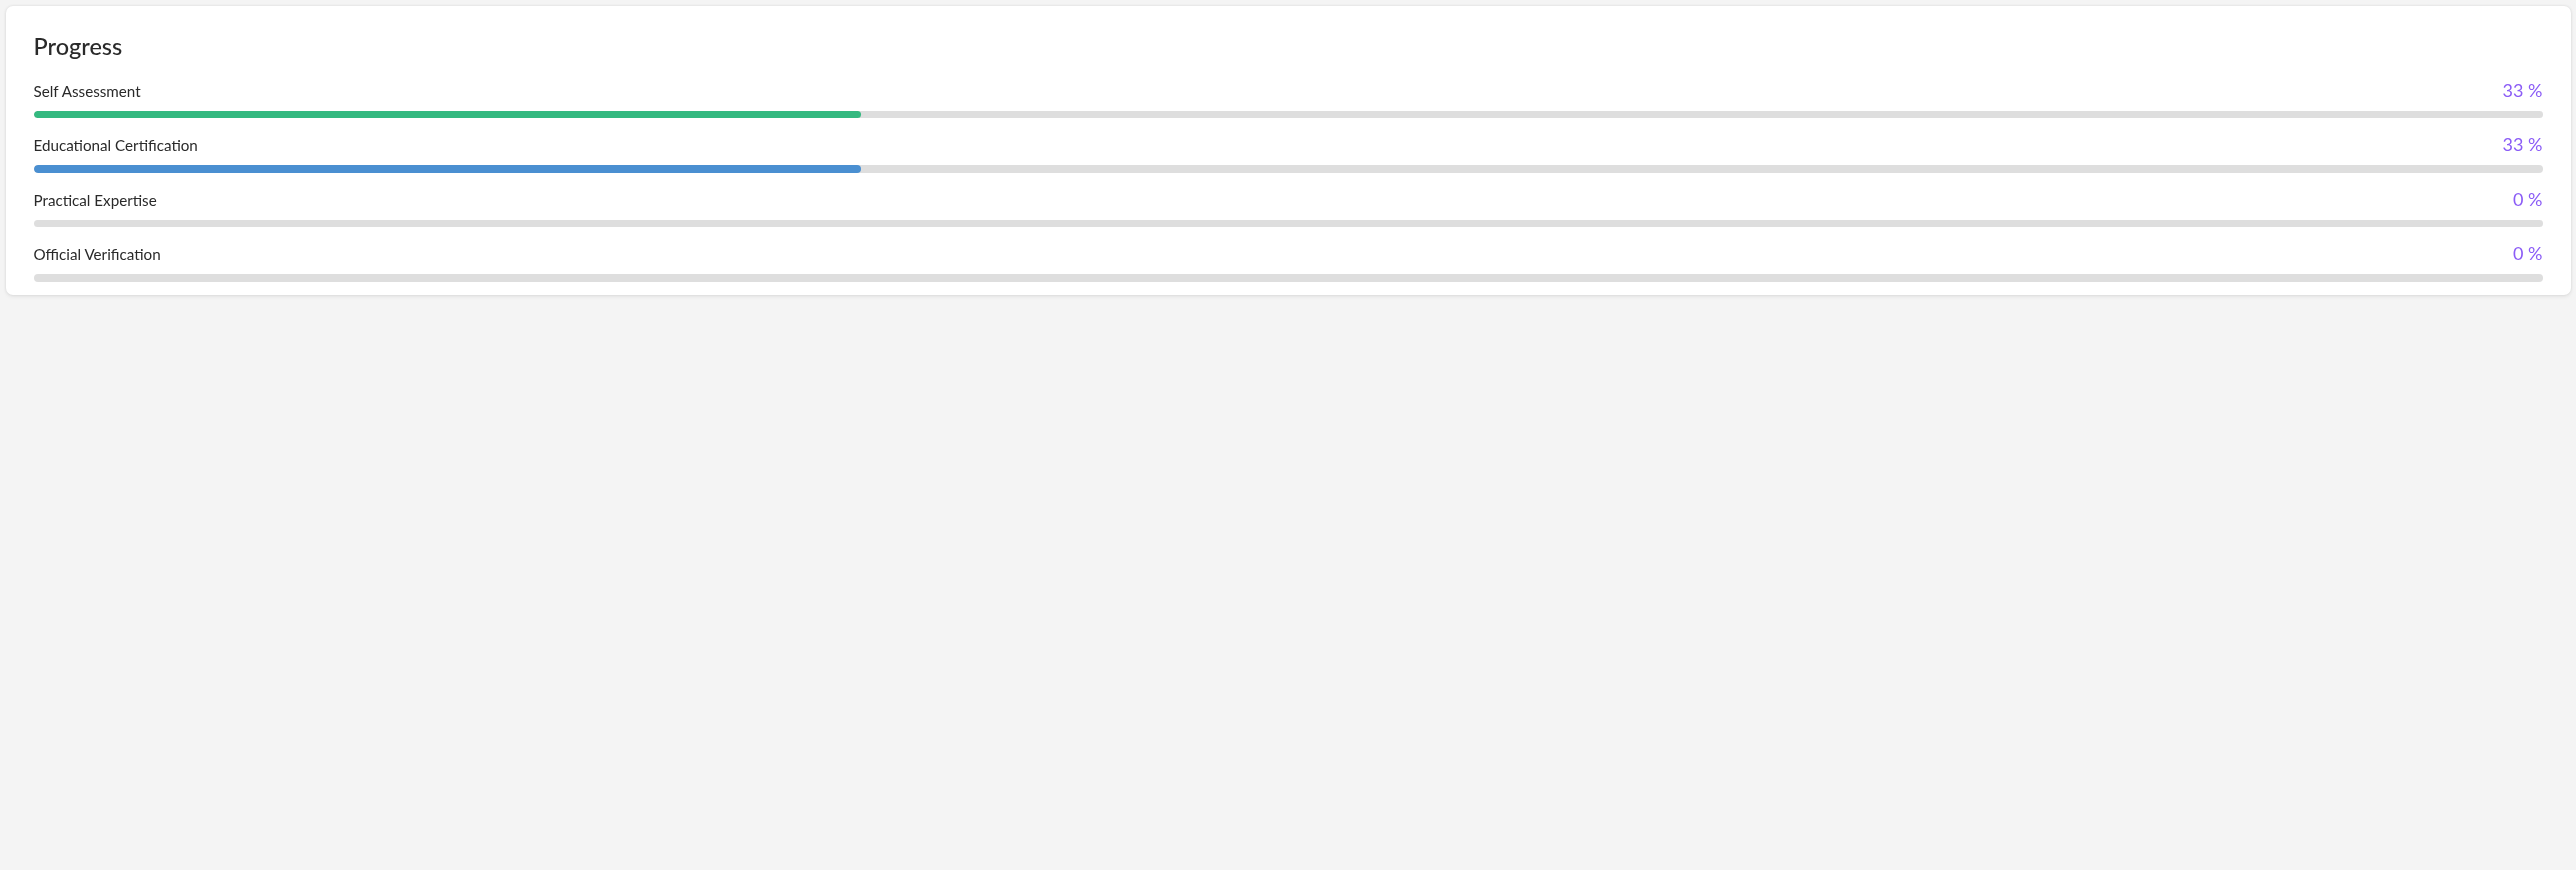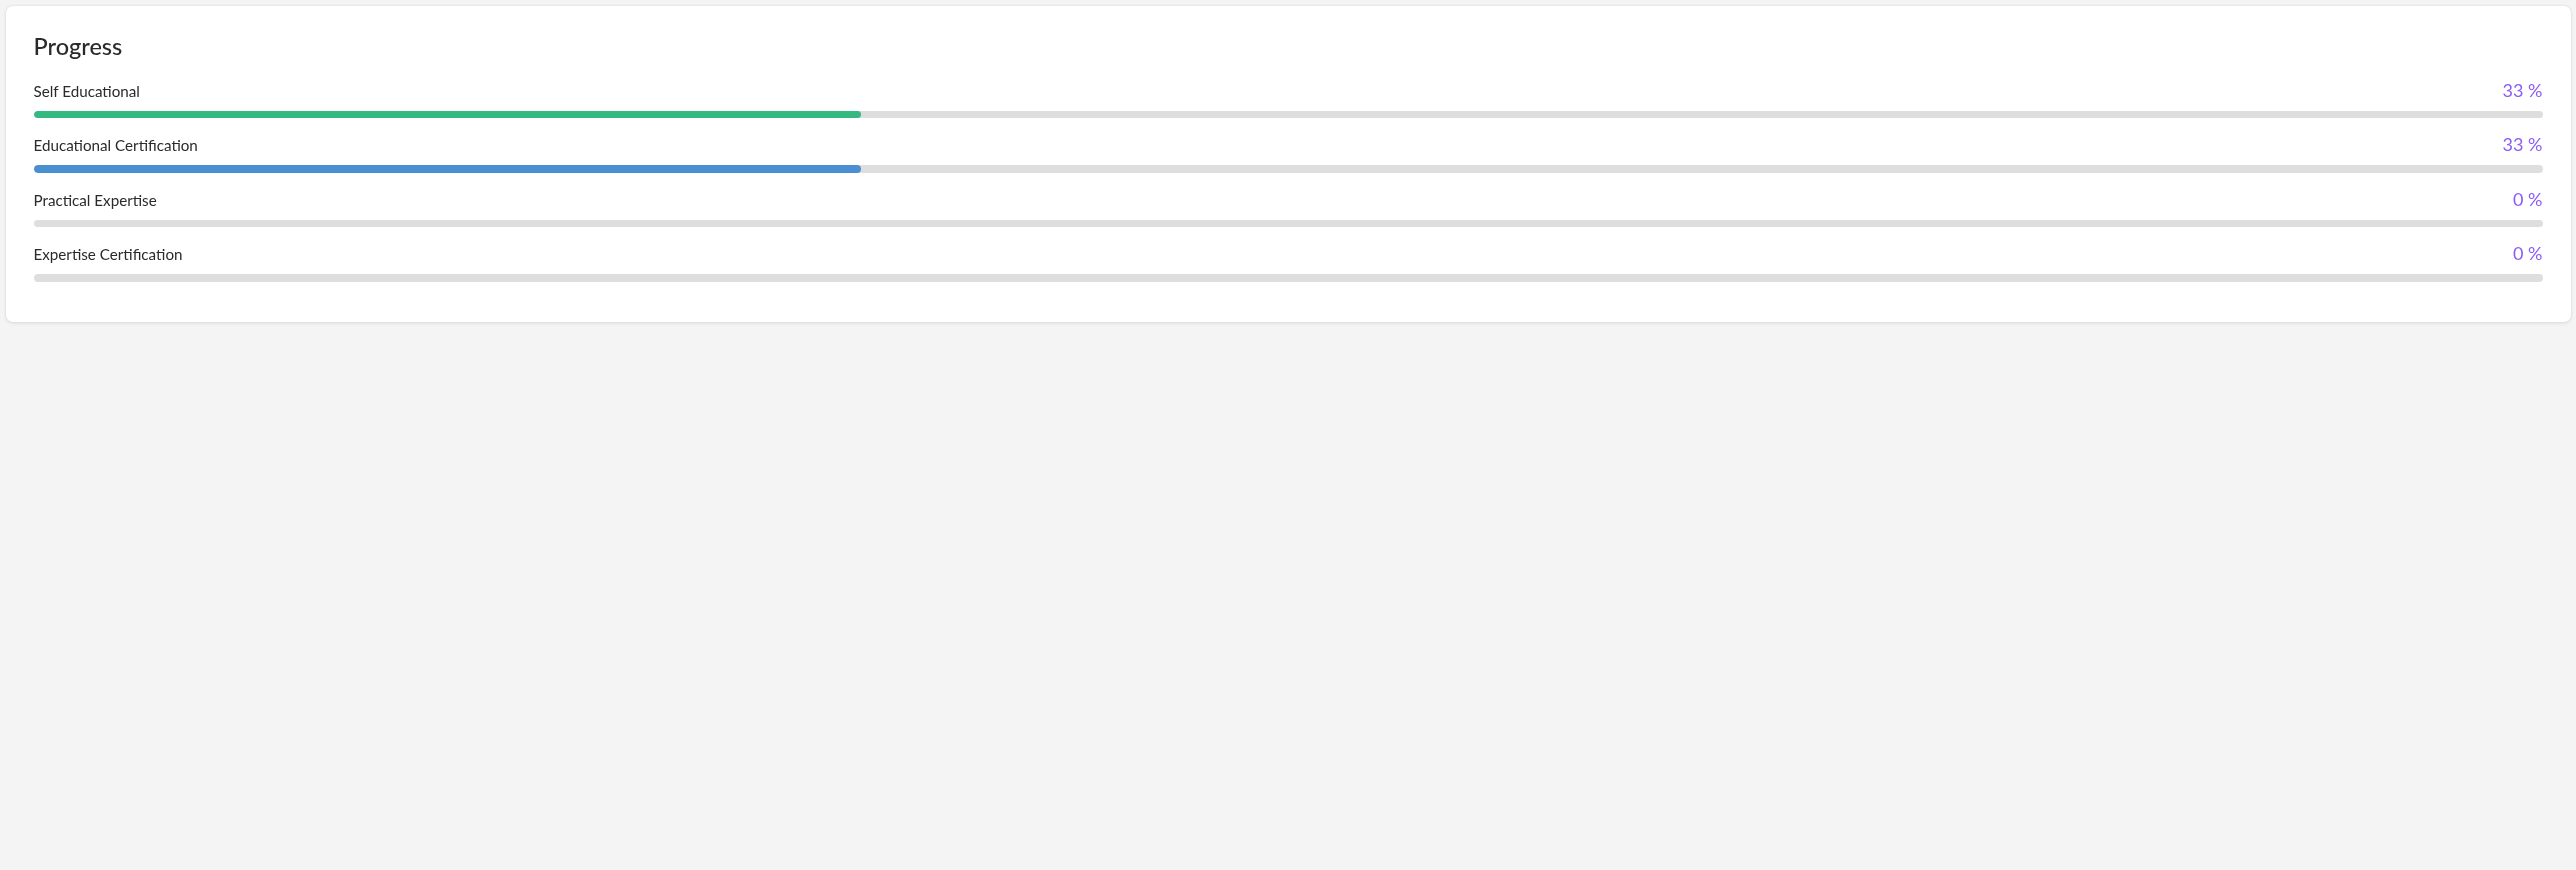--- a/index.html
+++ b/index.html
@@ -13,21 +13,21 @@
   }
   body {
     font-family: "Lato", "Helvetica Neue", Arial, sans-serif;
     background: #f4f4f4;
     padding: 5.5px;
   }
   .card {
     background: #ffffff;
     border-radius: 7px;
     box-shadow: 0 0 2.8px rgba(0,0,0,0.10), 0 1.4px 4.2px rgba(0,0,0,0.06);
-    padding: 26px 28px 40px 28px;
+    padding: 26px 28px 13px 28px;
     width: 100%;
   }
   .card-title {
     font-size: 23.5px;
     font-weight: 500;
     color: #2a2a2a;
     margin-bottom: 19.4px;
   }
   .progress-item {
     margin-bottom: 15.2px;
@@ -65,21 +65,21 @@
   }
 </style>
 </head>
 <body>
 
 <div class="card">
   <h2 class="card-title">Progress</h2>
 
   <div class="progress-item">
     <div class="progress-header">
-      <span class="progress-label">Self Educational</span>
+      <span class="progress-label">Self Assessment</span>
       <span class="progress-percent">33 %</span>
     </div>
     <div class="progress-track">
       <div class="progress-fill" style="width: 33%; background: rgb(52, 185, 128);"></div>
     </div>
   </div>
 
   <div class="progress-item">
     <div class="progress-header">
       <span class="progress-label">Educational Certification</span>
@@ -95,21 +95,21 @@
       <span class="progress-label">Practical Expertise</span>
       <span class="progress-percent">0 %</span>
     </div>
     <div class="progress-track">
       <div class="progress-fill" style="width: 0%; background: rgb(222, 222, 222);"></div>
     </div>
   </div>
 
   <div class="progress-item">
     <div class="progress-header">
-      <span class="progress-label">Expertise Certification</span>
+      <span class="progress-label">Official Verification</span>
       <span class="progress-percent">0 %</span>
     </div>
     <div class="progress-track">
       <div class="progress-fill" style="width: 0%; background: rgb(222, 222, 222);"></div>
     </div>
   </div>
 </div>
 
 
 </body></html>

